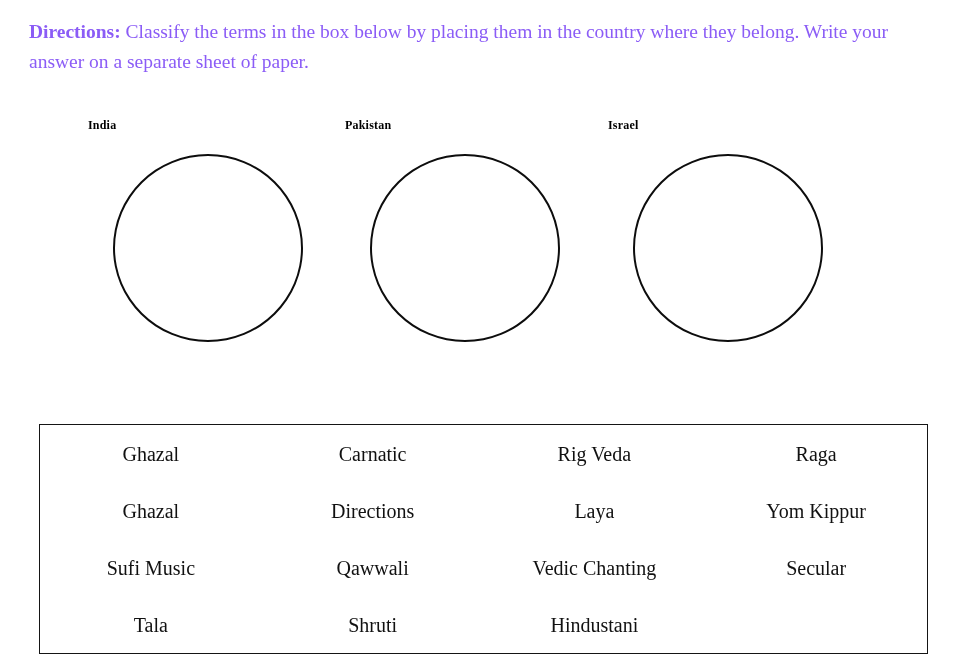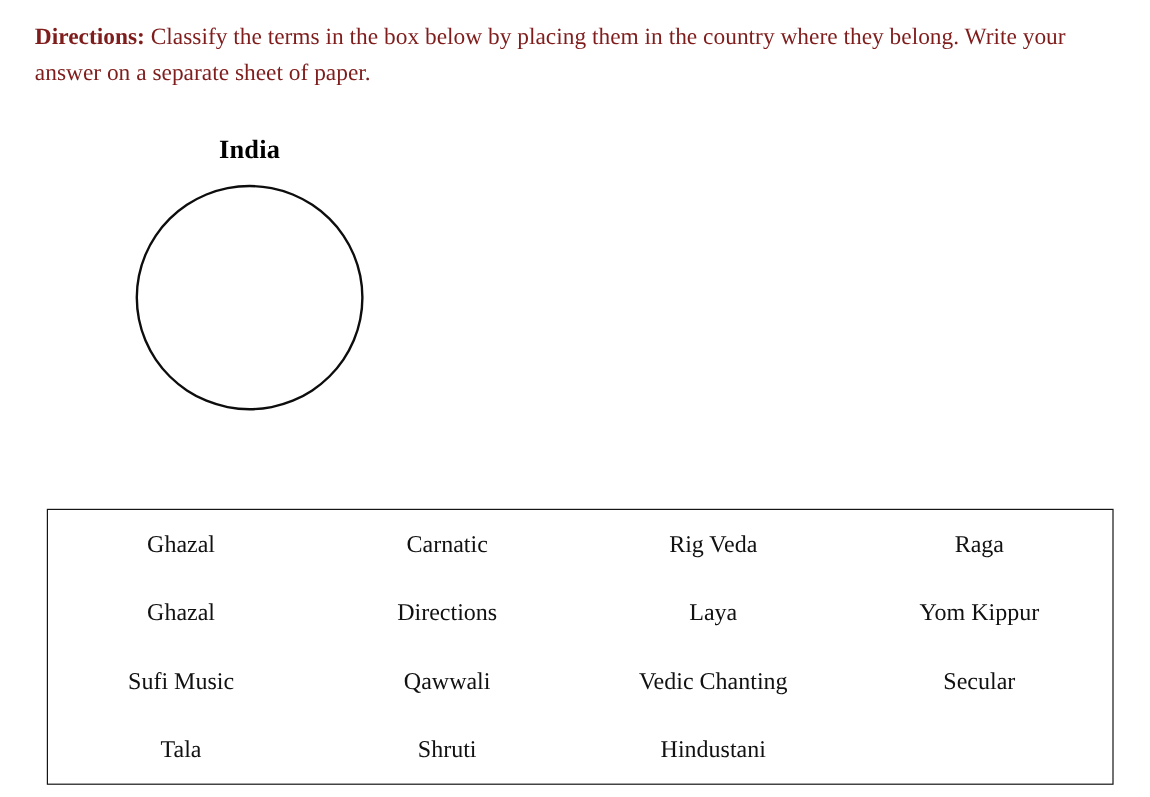--- a/index.html
+++ b/index.html
@@ -18,21 +18,21 @@
   }
 
   
   .directions {
     position: absolute;
     left: 29px;
     top: 17px;
     width: 900px;
     font-size: 19.5px;
     line-height: 30px;
-    color: #7f1d1d;
+    color: #8b5cf6;
     text-align: left;
   }
   .directions-label {
     font-weight: bold;
   }
   .directions-body {
     font-weight: normal;
   }
 
   
@@ -47,23 +47,22 @@
     position: absolute;
     top: 0;
     width: 240px;
   }
   .country-col.c1 { left: 88px; }
   .country-col.c2 { left: 345px; }
   .country-col.c3 { left: 608px; }
 
   .country-heading {
     width: 100%;
-    text-align: center;
     font-weight: bold;
-    font-size: 22px;
+    font-size: 12px;
     line-height: 22px;
     letter-spacing: 0.2px;
     color: #000000;
   }
 
   .country-circle {
     margin: 18px auto 0 auto;
     width: 190px;
     height: 188px;
     border: 2px solid #0d0d0d;
@@ -106,21 +105,29 @@
   <span class="directions-label">Directions:</span><span class="directions-body"> Classify the terms in the box below by placing them in the country where they belong. Write your answer on a separate sheet of paper.</span>
 </div>
 
 <div class="country-row">
 
   <div class="country-col c1">
     <div class="country-heading">India</div>
     <div class="country-circle"></div>
   </div>
 
+  <div class="country-col c2">
+    <div class="country-heading">Pakistan</div>
+    <div class="country-circle"></div>
+  </div>
 
+  <div class="country-col c3">
+    <div class="country-heading">Israel</div>
+    <div class="country-circle"></div>
+  </div>
 
 </div>
 
 <div class="word-box">
   <div class="word-grid">
     <div class="word-cell">Ghazal</div>
     <div class="word-cell">Carnatic</div>
     <div class="word-cell">Rig Veda</div>
     <div class="word-cell">Raga</div>
 

